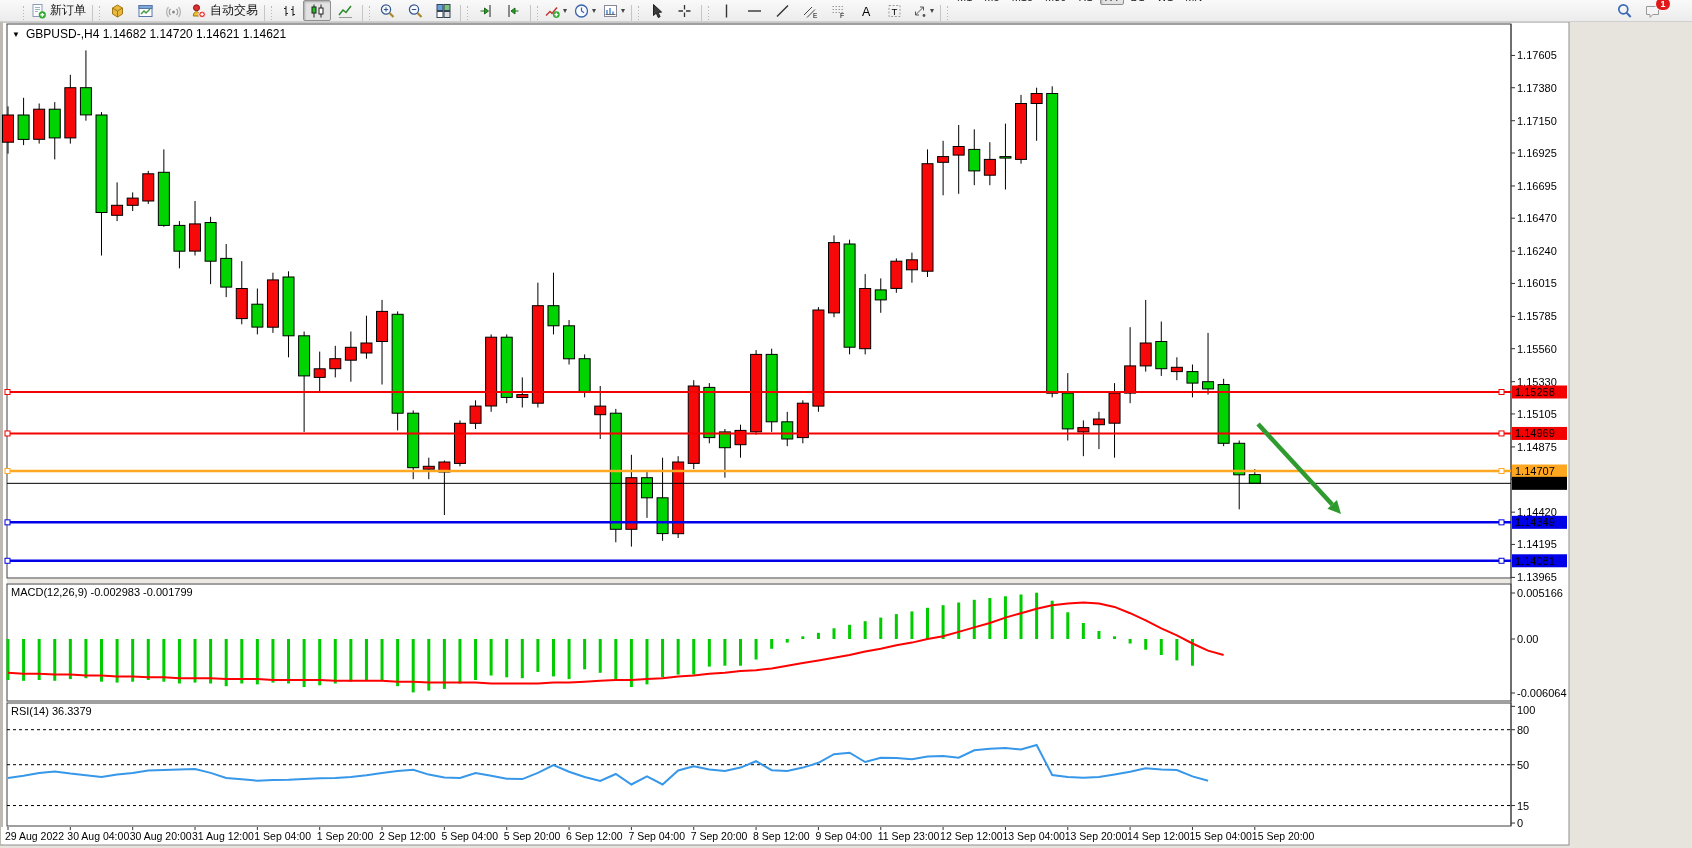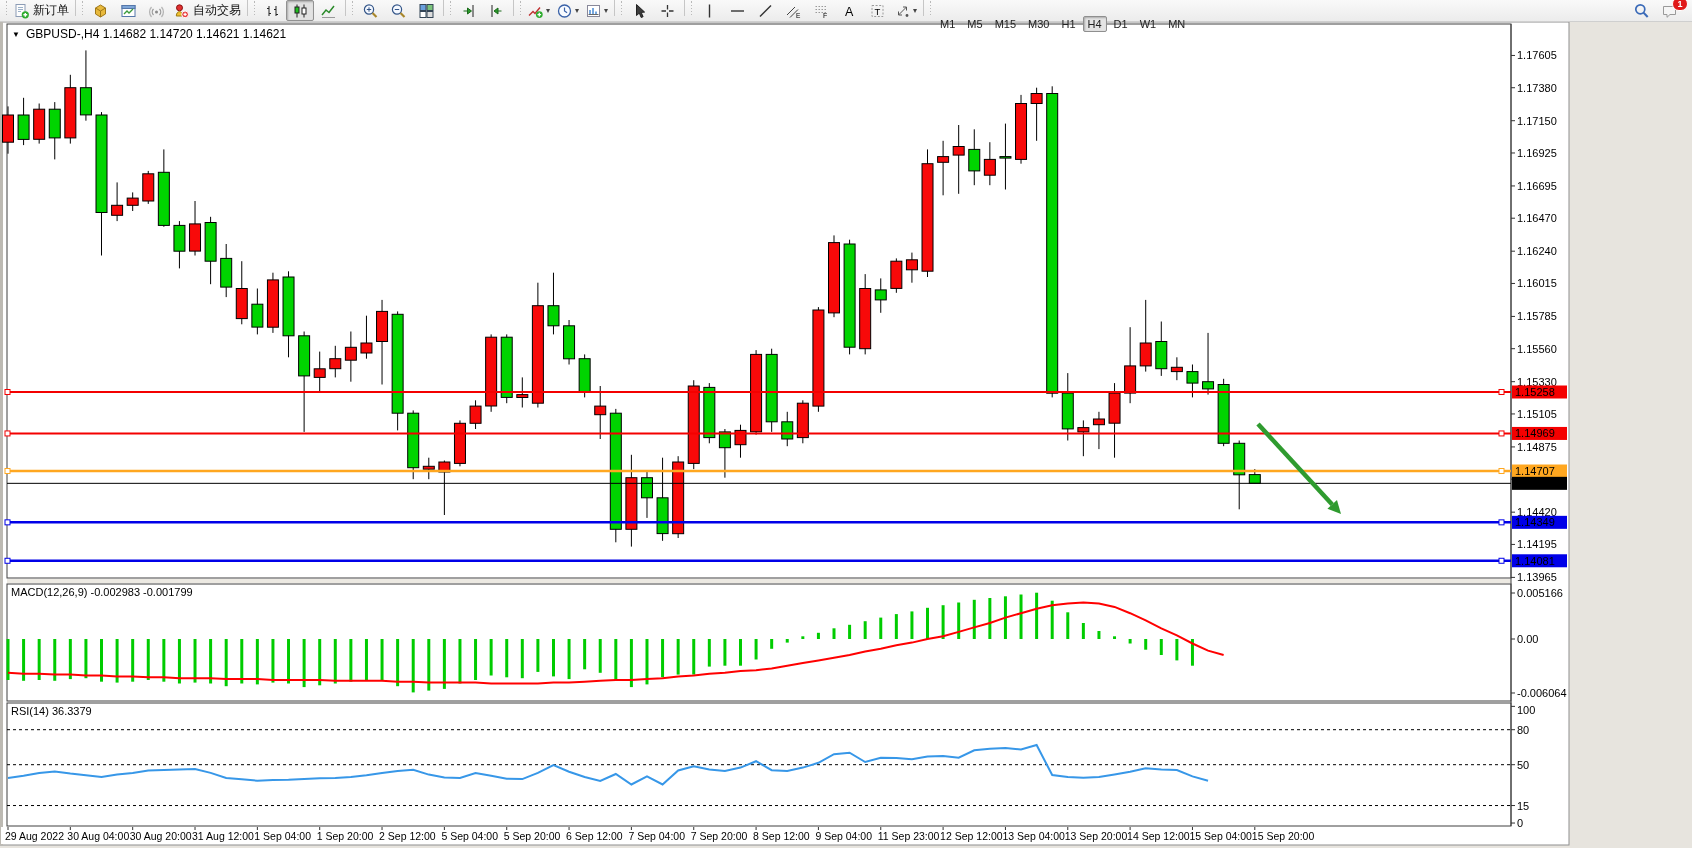--- a/index.html
+++ b/index.html
@@ -1,19 +1,19 @@
 <!DOCTYPE html>
 <html><head>
 <meta charset="utf-8">
 <style>
   html,body{margin:0;padding:0}
   body{width:1692px;height:848px;overflow:hidden;background:#e7e4de;
        font-family:"Liberation Sans","DejaVu Sans",sans-serif;-webkit-font-smoothing:none}
   .toolbar{height:21px;background:linear-gradient(#f9f9f9,#ececec);border-bottom:1px solid #cfcfcf;
-           display:flex;align-items:flex-start;padding:0 3px;position:relative;z-index:5}
+           display:flex;align-items:flex-end;padding:0 20px;position:relative;z-index:5}
   .tbtn{height:19px;min-width:22px;display:flex;align-items:center;justify-content:center;
         padding:0 2px;border:1px solid transparent;border-radius:2px;cursor:default}
   .tbtn.pressed{background:#e2e2e2;border:1px solid #919191;box-shadow:inset 1px 1px 2px rgba(0,0,0,.25)}
   .tbtn .lbl{font-size:12px;color:#111;margin-left:3px;white-space:nowrap}
   .dd{font-size:8px;color:#444;margin-left:2px}
   .sep{width:1px;height:16px;background:#c6c6c6;margin:0 3px}
   .handle{width:3px;height:16px;margin:0 2px;
           background-image:repeating-linear-gradient(#b9b9b9 0 1px,transparent 1px 3px);background-size:1px 100%;background-repeat:repeat-y;background-position:1px 2px}
   .tf{font-size:11px;color:#222;padding:1px 4px;margin:16px 1px;border:1px solid transparent;border-radius:2px}
   .tf.active{background:#e4e4e4;border:1px solid #8f8f8f;box-shadow:inset 1px 1px 2px rgba(0,0,0,.25)}

